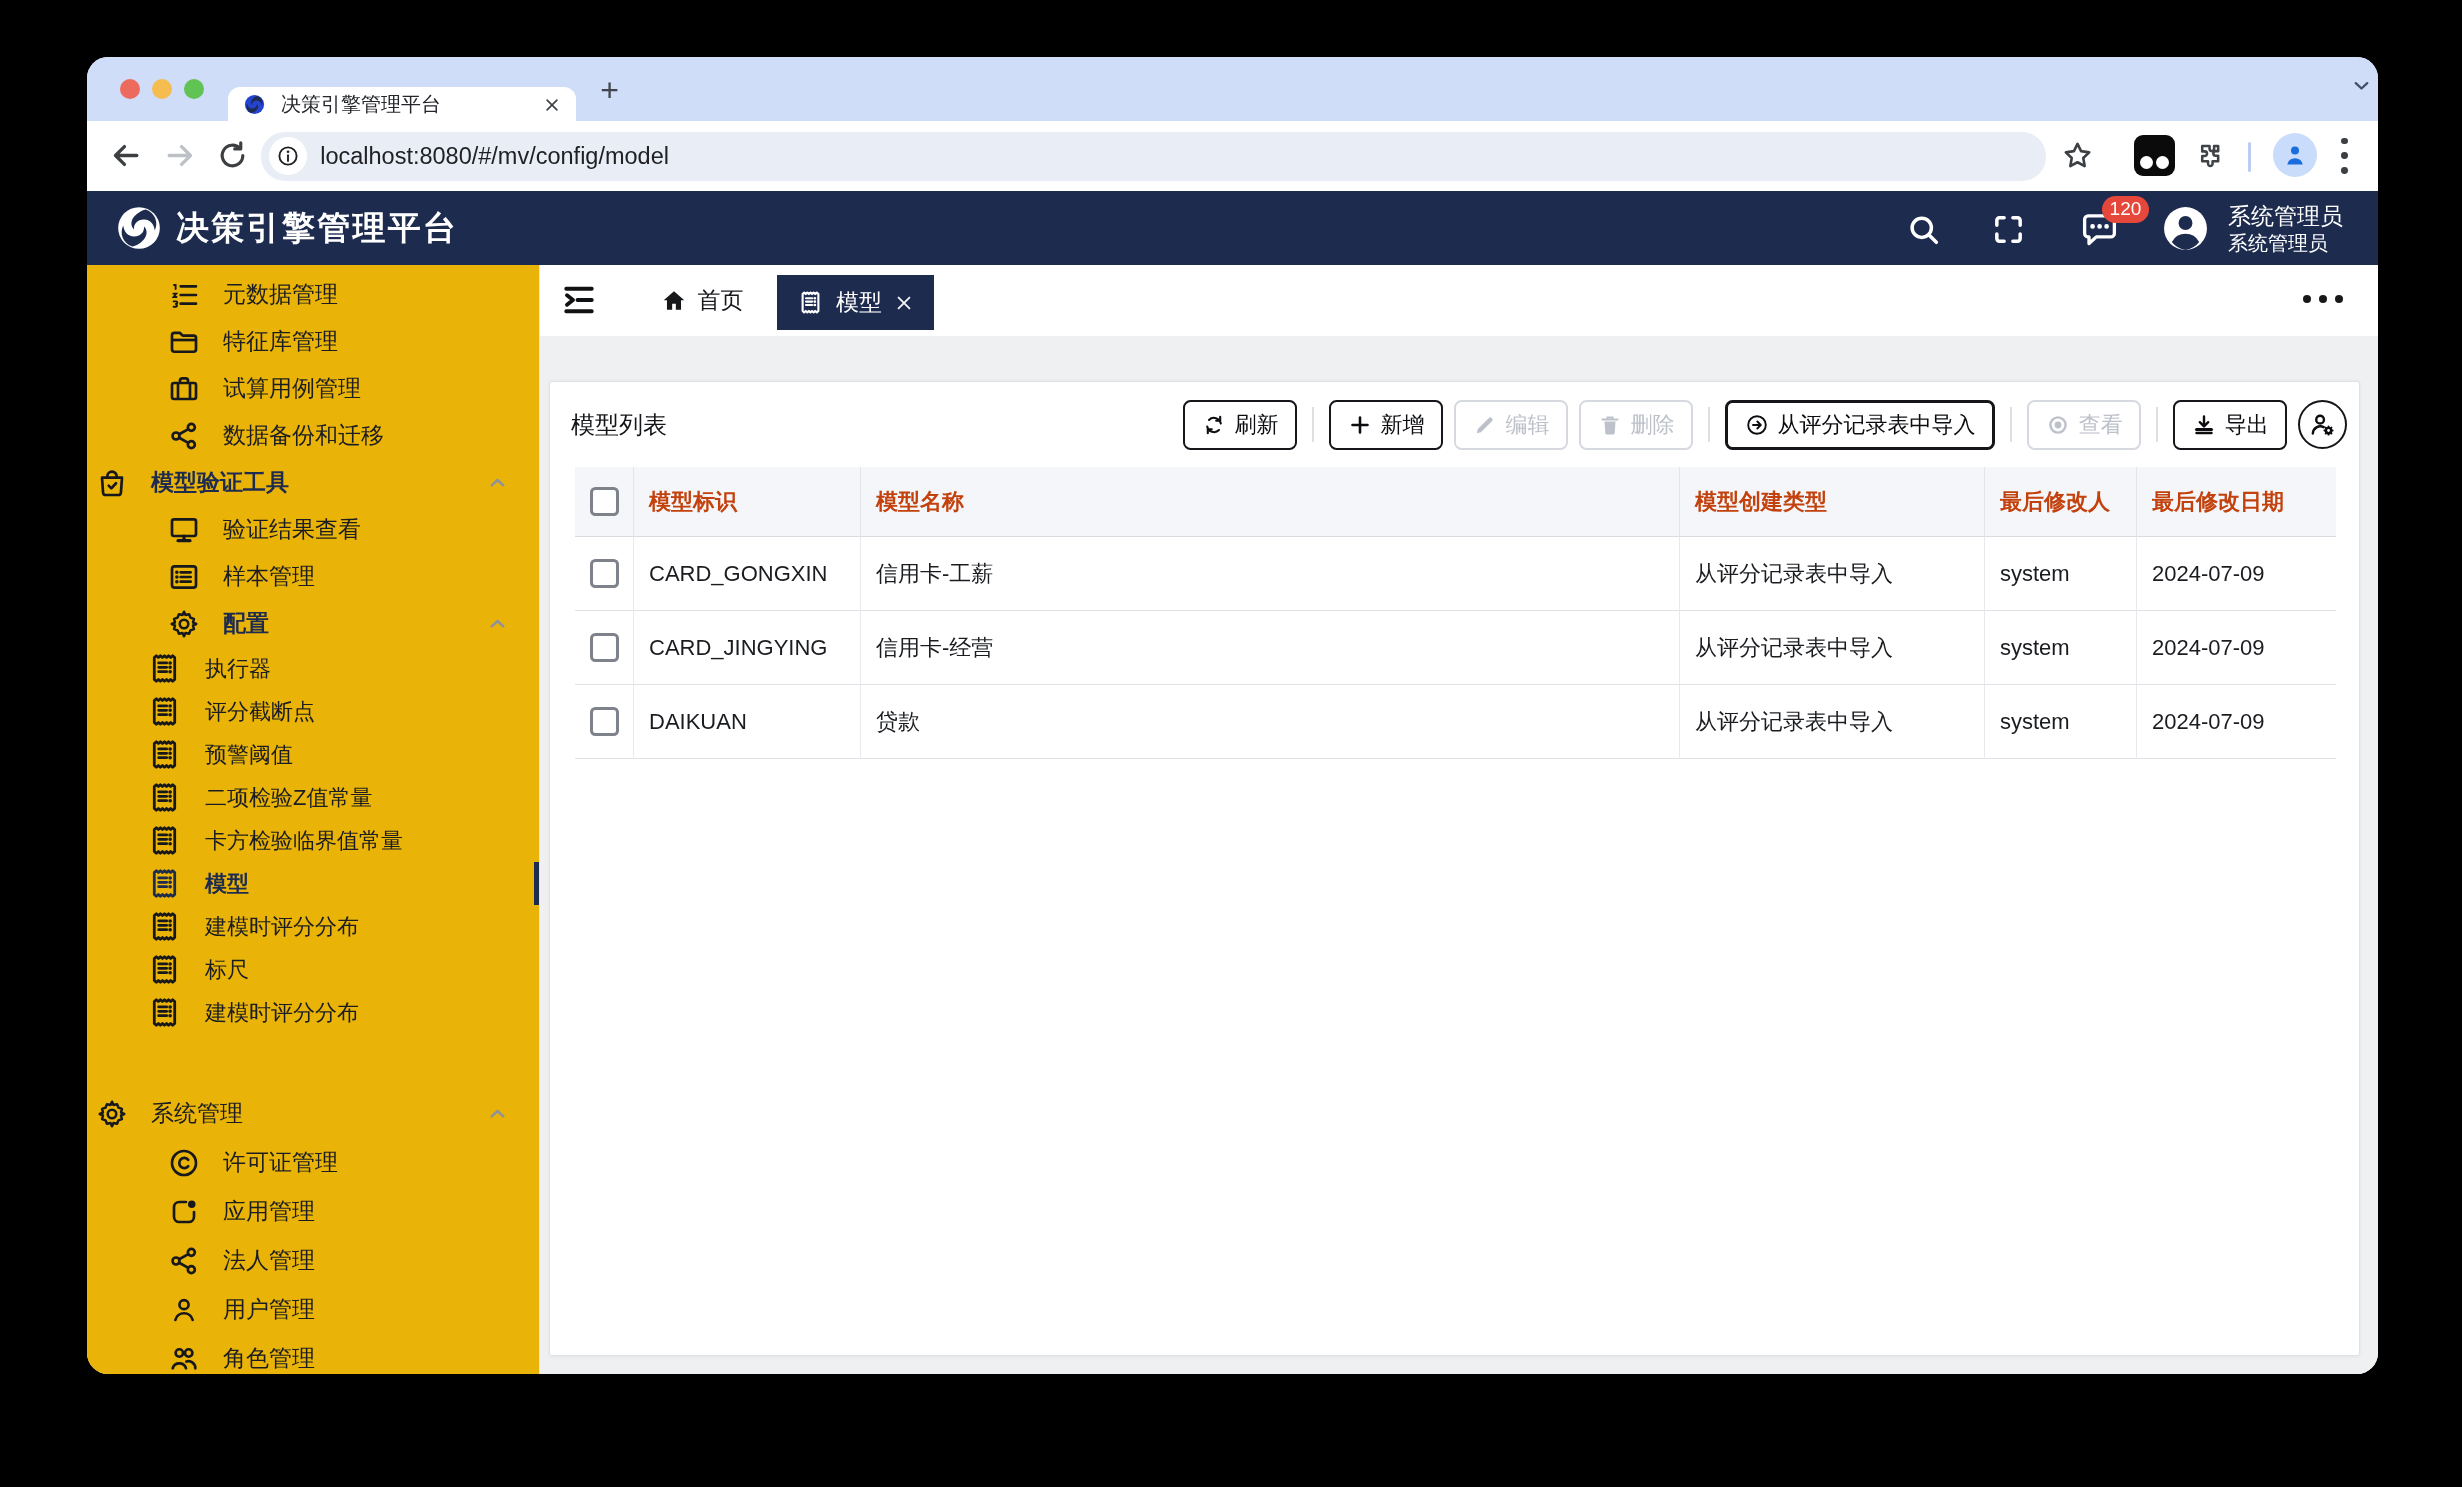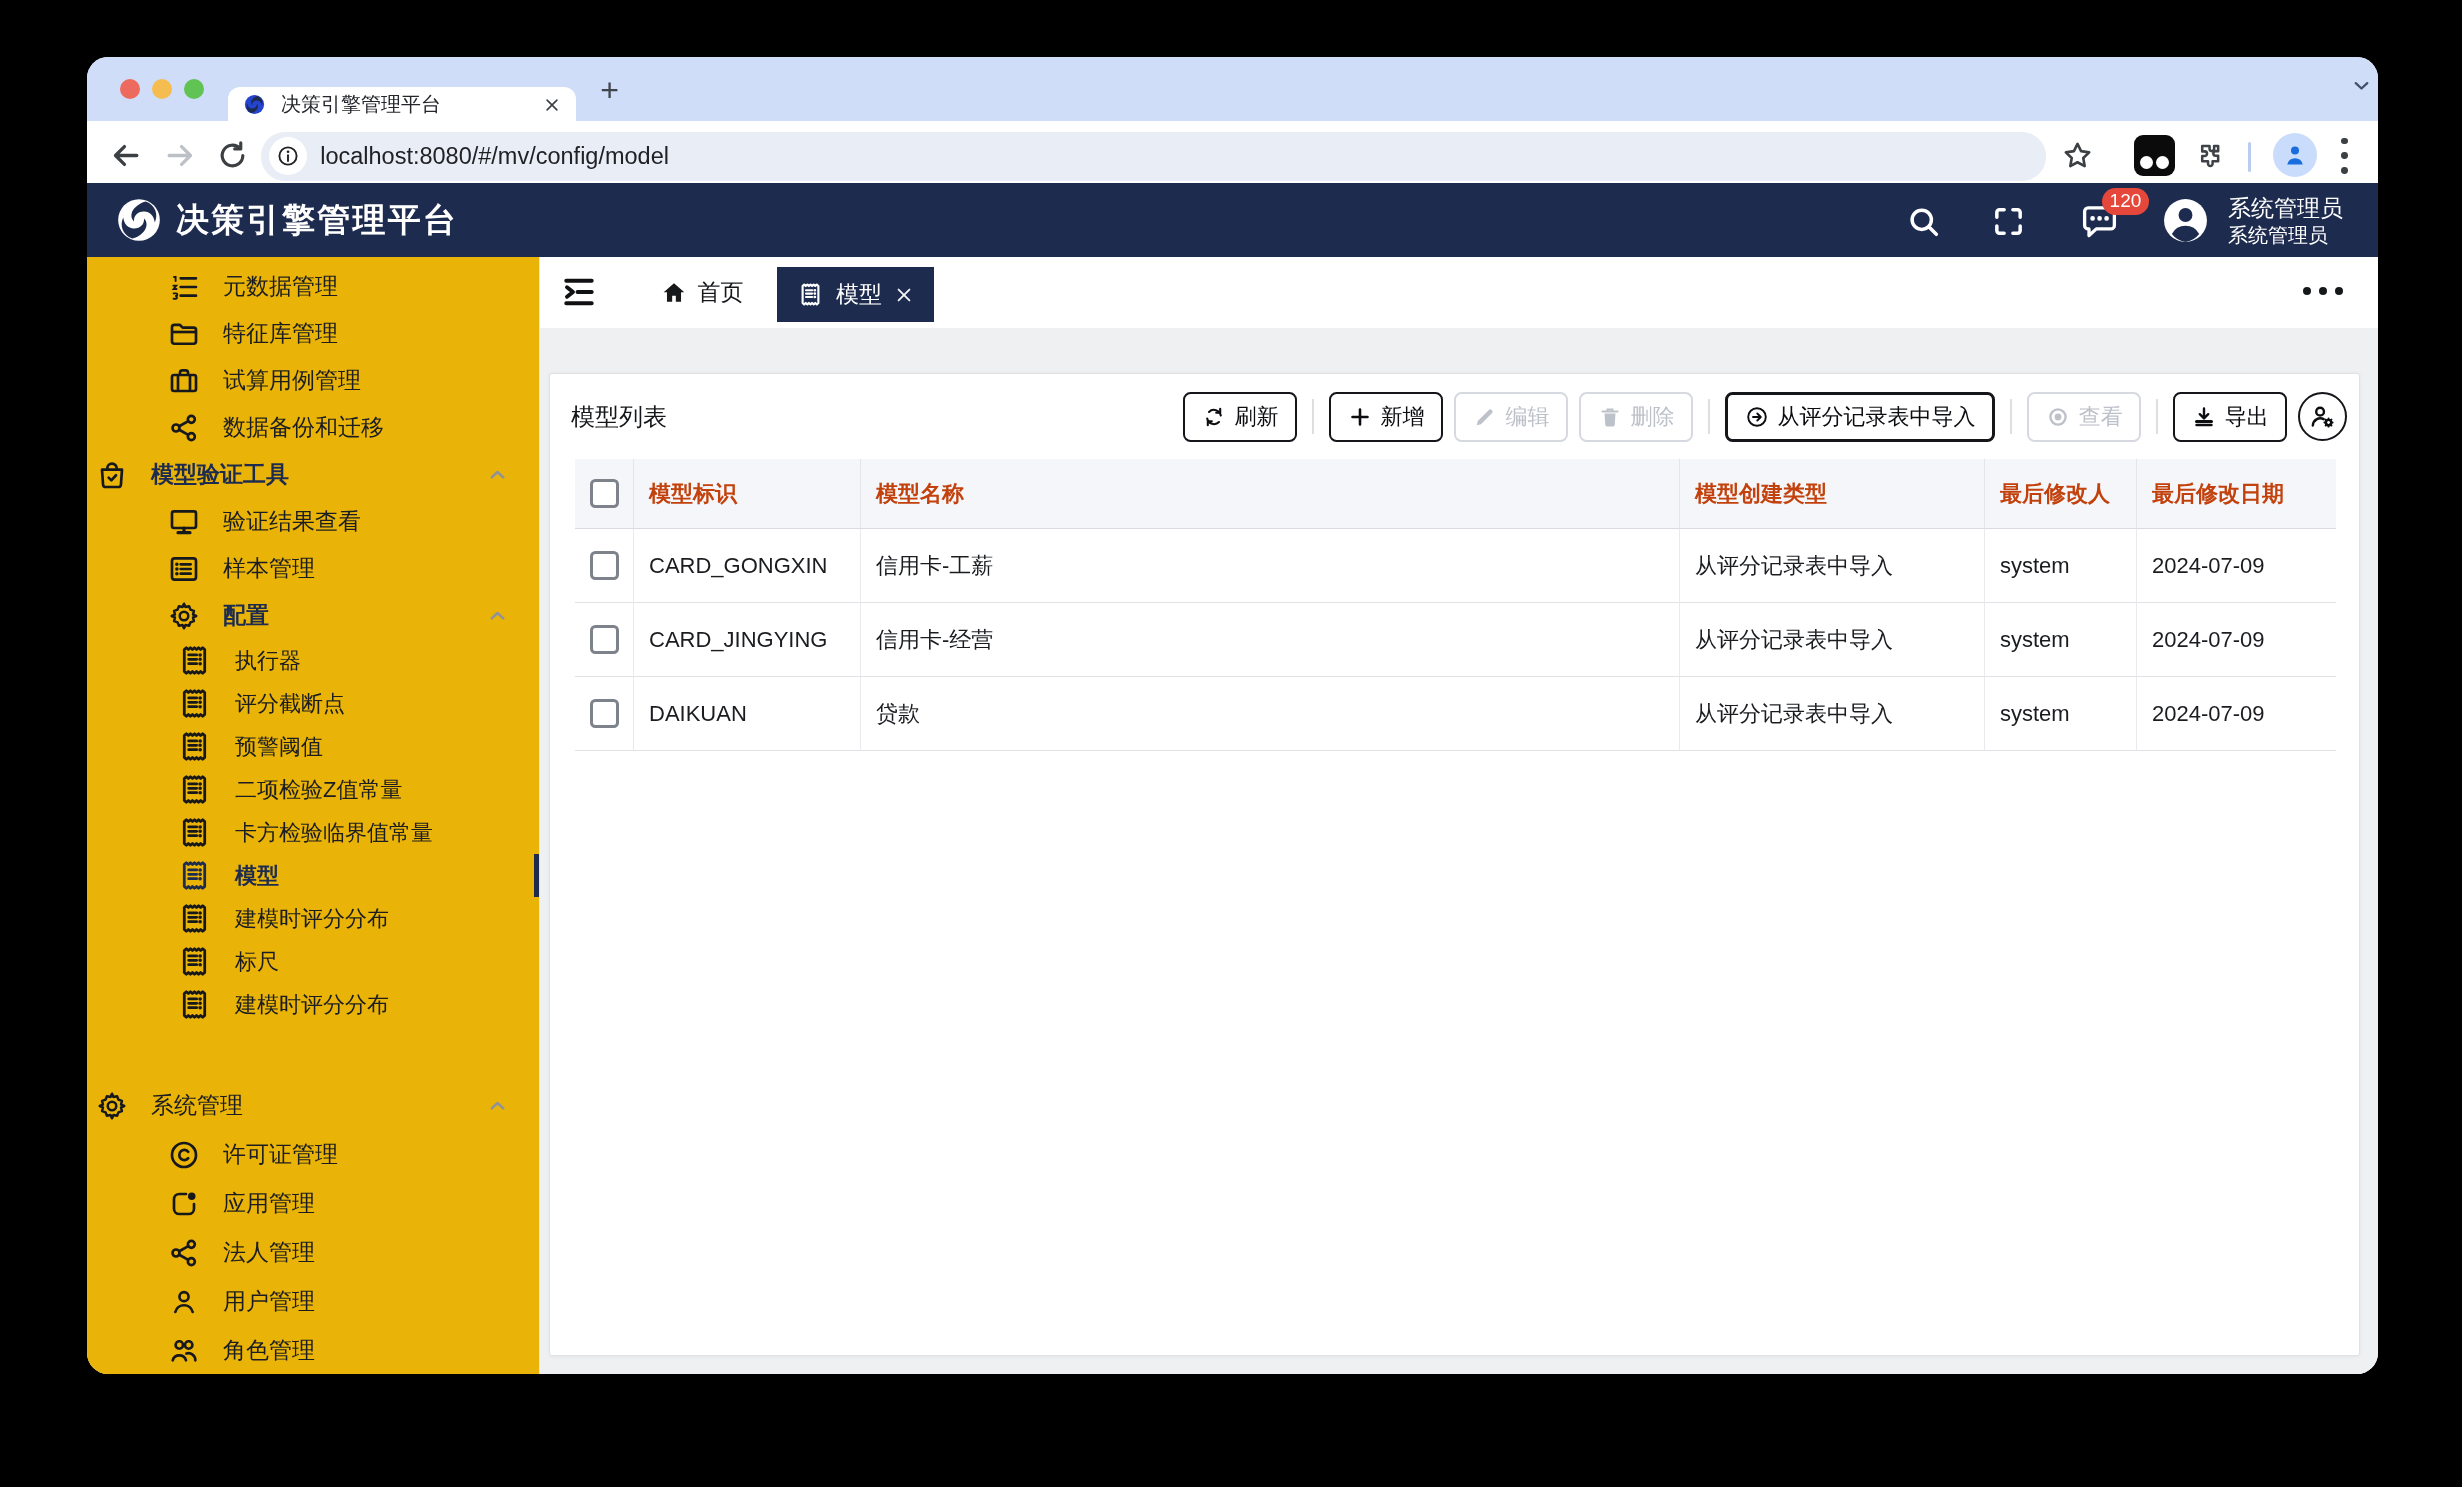--- a/index.html
+++ b/index.html
@@ -17,21 +17,21 @@
   .btab { position:absolute; left:141px; top:30px; width:348px; height:35px; background:#fff;
     border-radius:12px 12px 0 0; display:flex; align-items:center; padding:0 15px; }
   .btab .fav { width:23px; height:23px; color:#2443cf; flex:none; }
   .btab .ttl { font-size:20px; color:#24262b; margin-left:15px; flex:1; white-space:nowrap; overflow:hidden; }
   .btab .x { font-size:21px; color:#3c4043; margin-left:9px; }
   .newtab { position:absolute; left:506px; top:16.7px; width:33px; height:33px; display:flex;
     align-items:center; justify-content:center; font-size:32px; color:#41464d; }
   .strip-chev { position:absolute; left:2263px; top:16.7px; font-size:23px; color:#44506b; }
 
   
-  .urlrow { height:62px; background:#fff; position:relative; flex:none;text-align:right; }
+  .urlrow { height:70px; background:#fff; position:relative; flex:none;text-align:right; }
   .nav-ic { position:absolute; top:18px; width:33px; height:33px; }
   .urlpill { position:absolute; left:174px; top:10.6px; width:1785px; height:49px; background:#e9edf6;
     border-radius:24px; display:flex; align-items:center; }
   .infocircle { width:38px; height:38px; border-radius:50%; background:#fff; margin-left:7.6px;
     display:flex; align-items:center; justify-content:center; color:#202124; flex:none; }
   .urltext { margin-left:13.6px; font-size:23.5px; color:#202124; }
   .extbox { position:absolute; left:2047px; top:13.6px; width:41px; height:41px; background:#0b0b0b; border-radius:9px; }
   .extbox i { position:absolute; bottom:6.8px; width:13px; height:13px; border-radius:50%; background:#fff; }
   .extbox i.d1 { left:6px; } .extbox i.d2 { left:22px; }
   .vdiv { position:absolute; left:2161px; top:21px; width:3px; height:30px; background:#bcccf0; border-radius:1.5px; }
@@ -55,21 +55,21 @@
   .hname2 { font-size:20px; line-height:24px; }
 
   
   .mainrow { flex:1; display:flex; min-height:0; }
   .sidebar { width:453px; flex:none; background:#eab308; border-right:0.8px solid #e4e6ea; overflow:hidden;
     padding-top:6px; }
   .mi { position:relative; display:flex; align-items:center; color:#1b1d22; font-size:23px; }
   .mi .ic { width:32px; height:32px; flex:none; margin-right:23px; color:#16181c; }
   .mi.lvl1 { height:47px; padding-left:9px; }
   .mi.lvl2 { height:47px; padding-left:81px; }
-  .mi.lvl3 { height:43px; padding-left:90px; font-size:22px; }
+  .mi.lvl3 { height:43px; padding-left:60px; font-size:22px; }
   .mi.lvl3 .ic { width:35px; height:35px; }
   .mi.grp { font-weight:bold; color:#1d2b4f; }
   .mi.grp .ic { color:#16181c; }
   .mi.active { font-weight:bold; color:#1d2b4f; }
   .mi.active .ic { color:#1d2b4f; }
   .mi.active::after { content:""; position:absolute; right:0; top:0; bottom:0; width:5.3px; background:#1d2b4f; }
   .mi .chev { position:absolute; right:30px; width:23px; height:23px; color:#8f9399; }
   .mspacer { height:55px; }
   .botrow { height:49px !important; }
 

